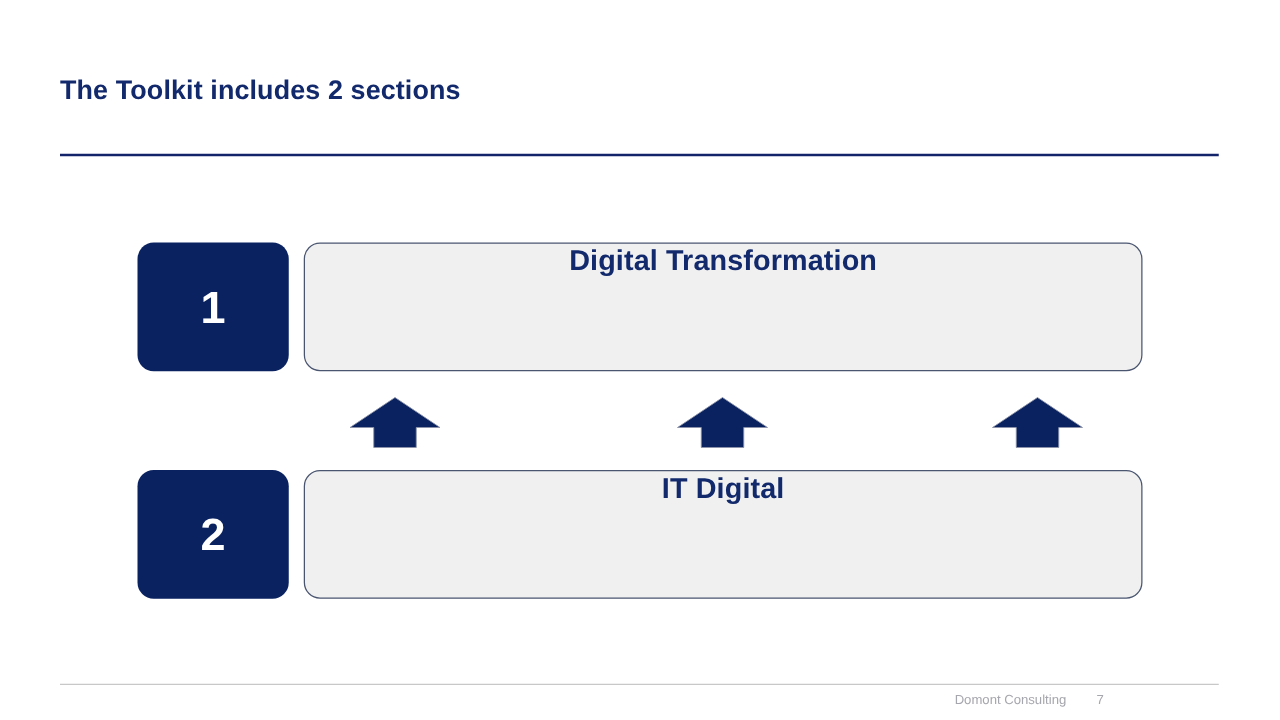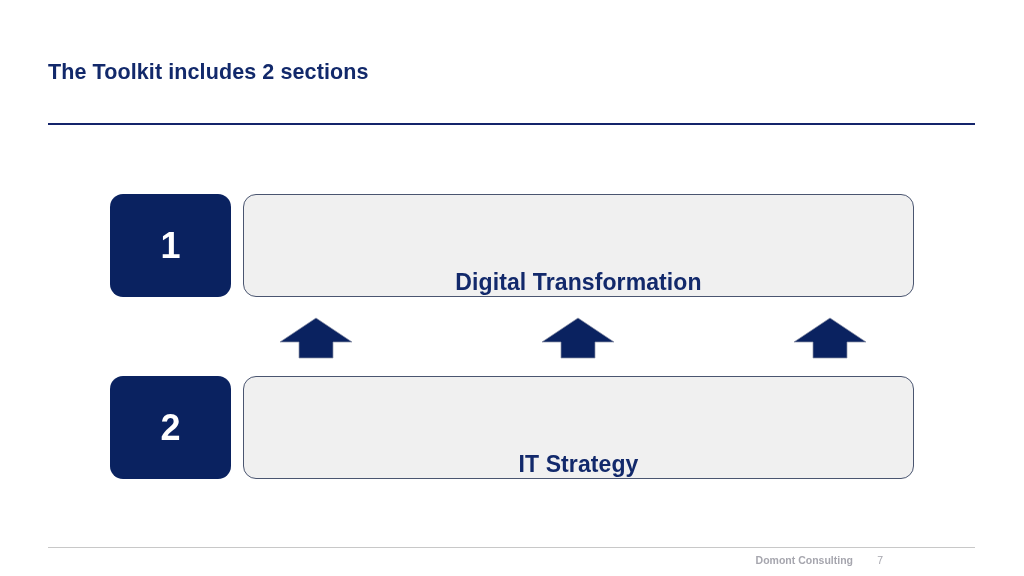--- a/index.html
+++ b/index.html
@@ -82,21 +82,21 @@
     position: absolute;
     left: 133px;
     top: 0;
     width: 671px;
     height: 103px;
     background: #f0f0f0;
     border: 1px solid #4a5570;
     border-radius: 13px;
     box-sizing: border-box;
     display: flex;
-    align-items: flex-end;
+    align-items: flex-start;
     justify-content: center;
   }
 
   .panel-label {
     color: #12296b;
     font-size: 23px;
     font-weight: bold;
     letter-spacing: 0.1px;
   }
 
@@ -122,21 +122,20 @@
     background: #c8c8c8;
   }
 
   .footer-company {
     position: absolute;
     right: 71px;
     top: 554px;
     font-size: 10.5px;
     color: #a6a6ae;
     white-space: nowrap;
-    font-weight: bold;
   }
 
   .footer-page {
     position: absolute;
     right: 41px;
     top: 554px;
     font-size: 10.5px;
     color: #a6a6ae;
     text-align: right;
     white-space: nowrap;
@@ -176,21 +175,21 @@
     <svg viewBox="0 0 74 42" xmlns="http://www.w3.org/2000/svg">
       <polygon points="37,1 73,25 54,25 54,41 20,41 20,25 1,25" fill="#0a2260" stroke="#8c92a8" stroke-width="0.7"></polygon>
     </svg>
   </div>
 
   <div class="row row-2">
     <div class="num-box">
       <span class="num-box-label">2</span>
     </div>
     <div class="panel">
-      <span class="panel-label">IT Strategy</span>
+      <span class="panel-label">IT Digital</span>
     </div>
   </div>
 
   <div class="footer-rule"></div>
   <div class="footer-company">Domont Consulting</div>
   <div class="footer-page">7</div>
 
 </div>
 
 </body></html>

